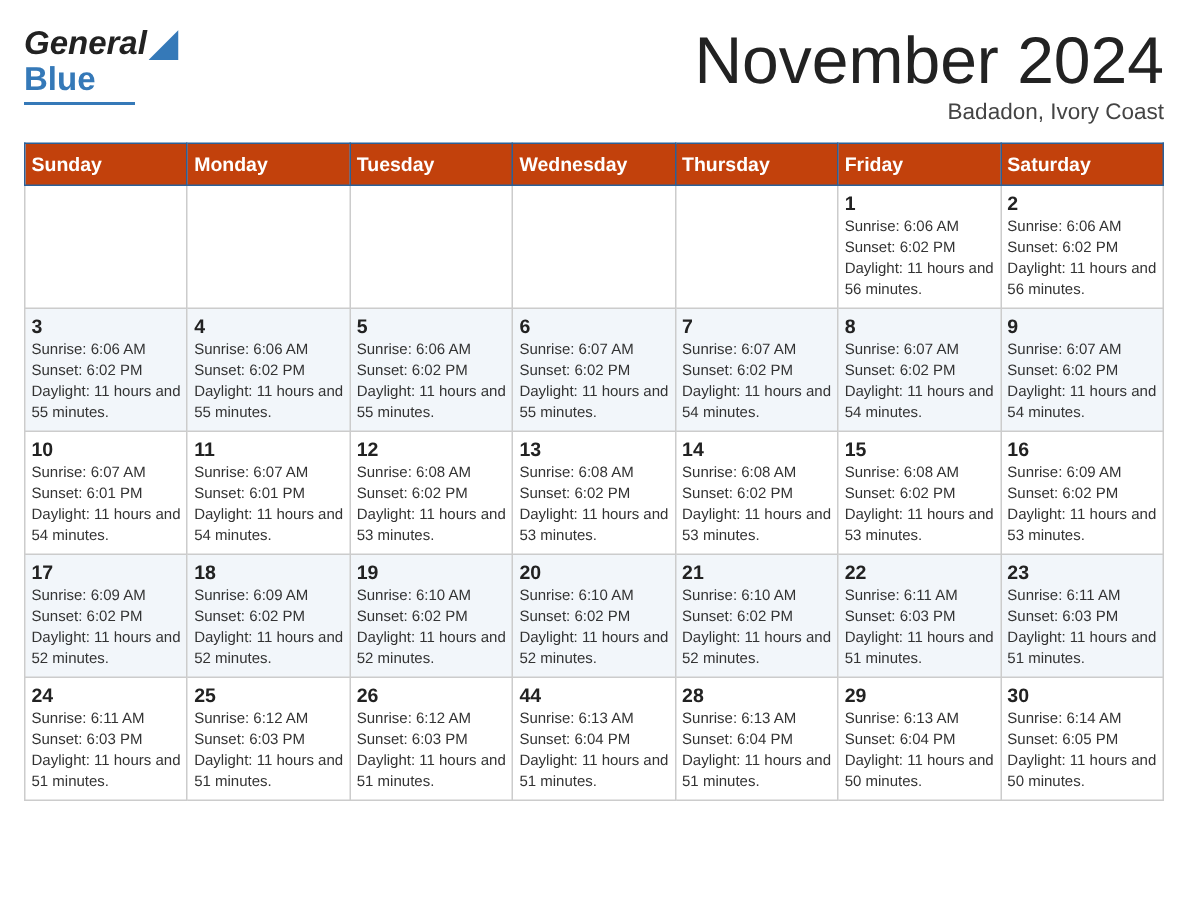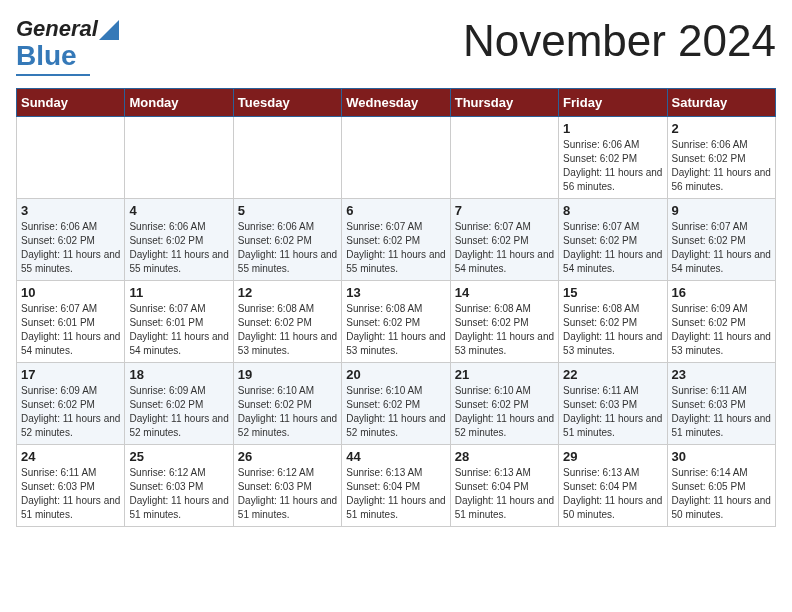--- a/index.html
+++ b/index.html
@@ -33,21 +33,21 @@
       font-size: 15px;
       font-weight: normal;
       color: #444;
     }
     table {
       width: 100%;
       border-collapse: collapse;
       table-layout: fixed;
     }
     thead tr th {
-      background: #7f1d1d;
+      background: #c2410c;
       color: #fff;
       font-size: 13px;
       font-weight: bold;
       padding: 6px 4px;
       text-align: left;
       border: 1px solid #2a6098;
     }
     tbody tr td {
       vertical-align: top;
       font-size: 10.5px;
@@ -80,26 +80,27 @@
 
 <div class="header">
   <div class="logo">
     <div style="display:flex;align-items:flex-end;gap:0px;font-style:italic;">
       <span style="font-size:22px;font-weight:bold;color:#222;">General</span>
       <svg width="20" height="20" viewBox="0 0 20 20" style="margin-bottom:2px;margin-left:1px;">
         <polygon points="0,20 20,0 20,20" fill="#3579b8"></polygon>
       </svg>
     </div>
     <div style="display:flex;align-items:center;gap:0px;margin-top:-2px;">
-      <span style="font-size:28px;font-weight:bold;color:#3579b8;margin-right:2px;">Blue</span>
+      <span style="font-size:22px;font-weight:bold;color:#3579b8;margin-right:2px;">Blue</span>
     </div>
     <div style="width:74px;height:2px;background:#3579b8;margin-top:2px;"></div>
   </div>
   <div class="title-block">
     <h1>November 2024</h1>
+    <h2>Badadon, Ivory Coast</h2>
   </div>
 </div>
 
 <table>
   <thead>
     <tr>
     <th>Sunday</th>
         <th>Monday</th>
         <th>Tuesday</th>
         <th>Wednesday</th>

